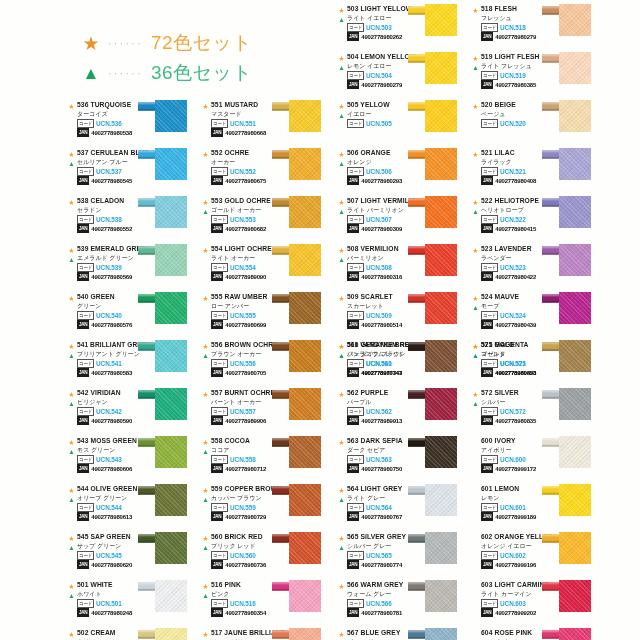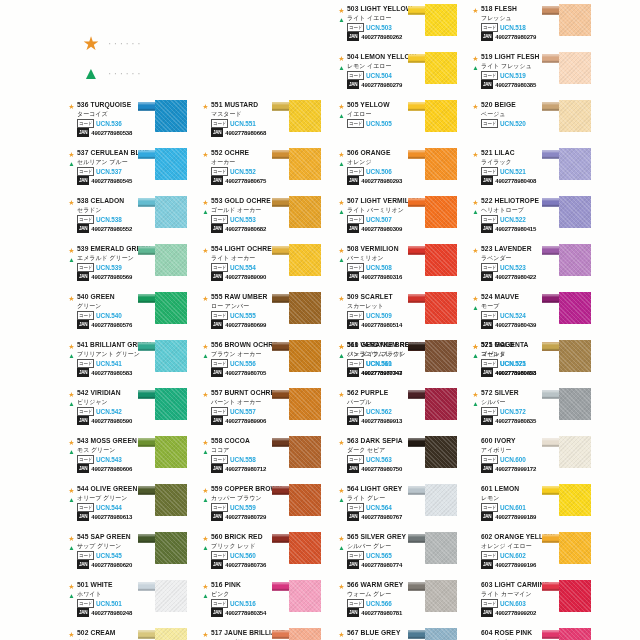--- a/index.html
+++ b/index.html
@@ -59,24 +59,26 @@
     background-image:repeating-linear-gradient(45deg,rgba(255,255,255,.16) 0 1px,transparent 1px 3px),
                      repeating-linear-gradient(-45deg,rgba(0,0,0,.05) 0 1px,transparent 1px 3px);}
 </style>
 </head>
 <body>
 
 <div id="legend">
   <div class="legend-row">
     <span class="legend-mark star">★</span>
     <span class="legend-dots">······</span>
+    <span class="legend-txt c72">72色セット</span>
   </div>
   <div class="legend-row">
     <span class="legend-mark tri">▲</span>
     <span class="legend-dots">······</span>
+    <span class="legend-txt c36">36色セット</span>
   </div>
 </div>
 
 <div class="block" id="block-tl">
     <div class="col">
       <div class="entry">
         <div class="marks">
           <div class="mk star">★</div>
         </div>
         <div class="body">

